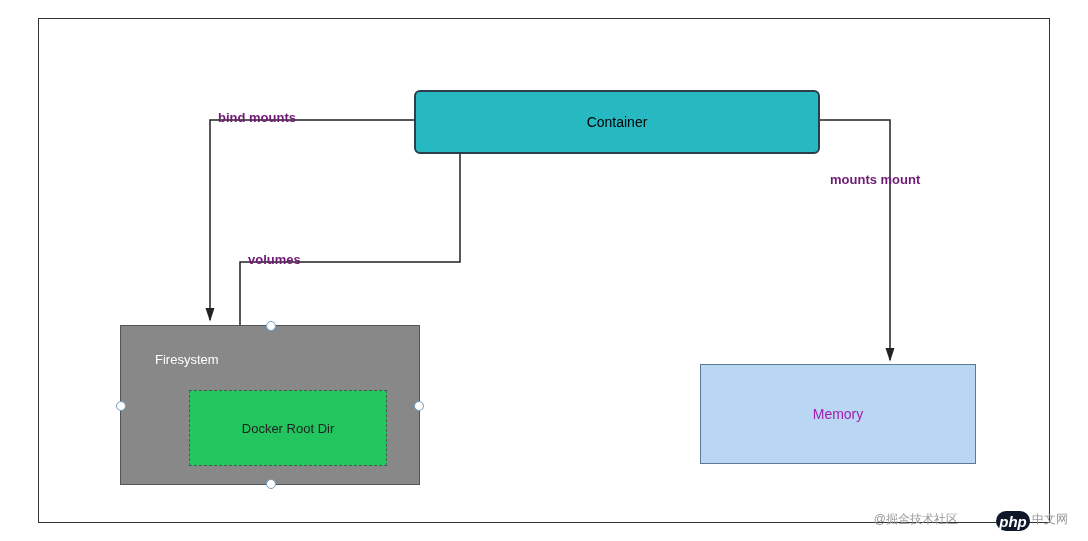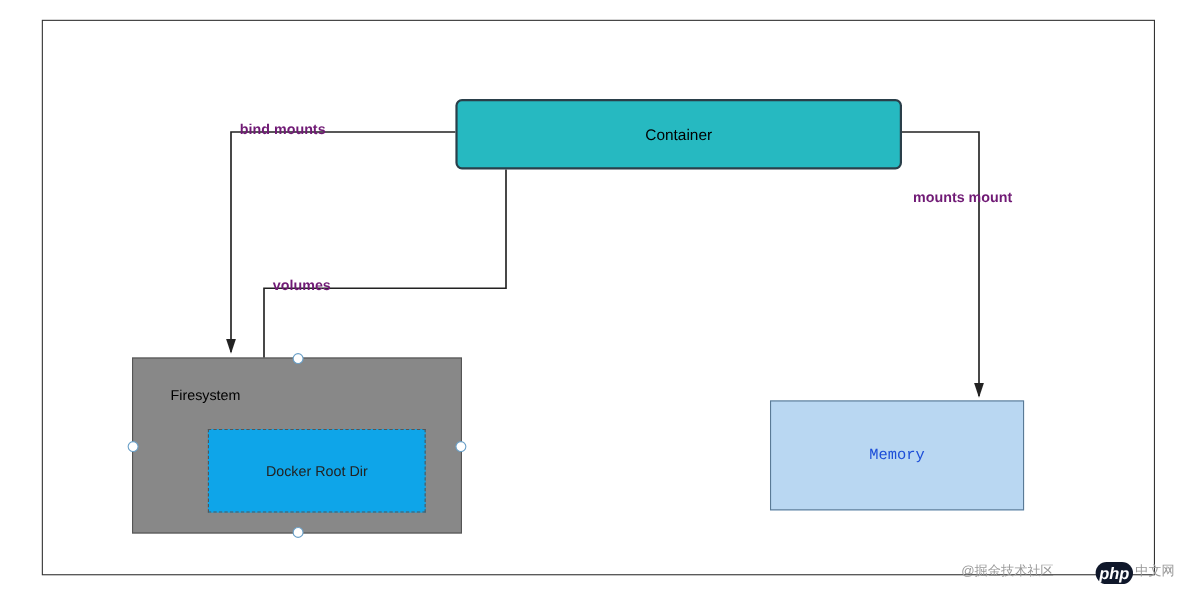--- a/index.html
+++ b/index.html
@@ -40,50 +40,49 @@
       width: 300px;
       height: 160px;
       background: #888;
       border: 1px solid #555;
     }
     .filesystem-label {
       position: absolute;
       left: 34px;
       top: 26px;
       font-size: 13px;
-      color: #000000;
+      color: #ffffff;
     }
     .docker-root-dir {
       position: absolute;
       left: 68px;
       top: 64px;
       width: 198px;
       height: 76px;
-      background: #0ea5e9;
+      background: #22c55e;
       border: 1px dashed #555;
       display: flex;
       align-items: center;
       justify-content: center;
       font-size: 13px;
       color: #222;
     }
     .memory-box {
       position: absolute;
       left: 700px;
       top: 364px;
-      width: 231px;
+      width: 276px;
       height: 100px;
       background: #b9d7f2;
       border: 1px solid #5a7a96;
       display: flex;
       align-items: center;
       justify-content: center;
       font-size: 14px;
-      color: #1d4ed8;
-      font-family: Liberation Mono, monospace;
+      color: #a21caf;
     }
     .edge-label {
       position: absolute;
       font-size: 13px;
       font-weight: bold;
       color: #701a75;
       background: transparent;
     }
     .handle {
       position: absolute;

